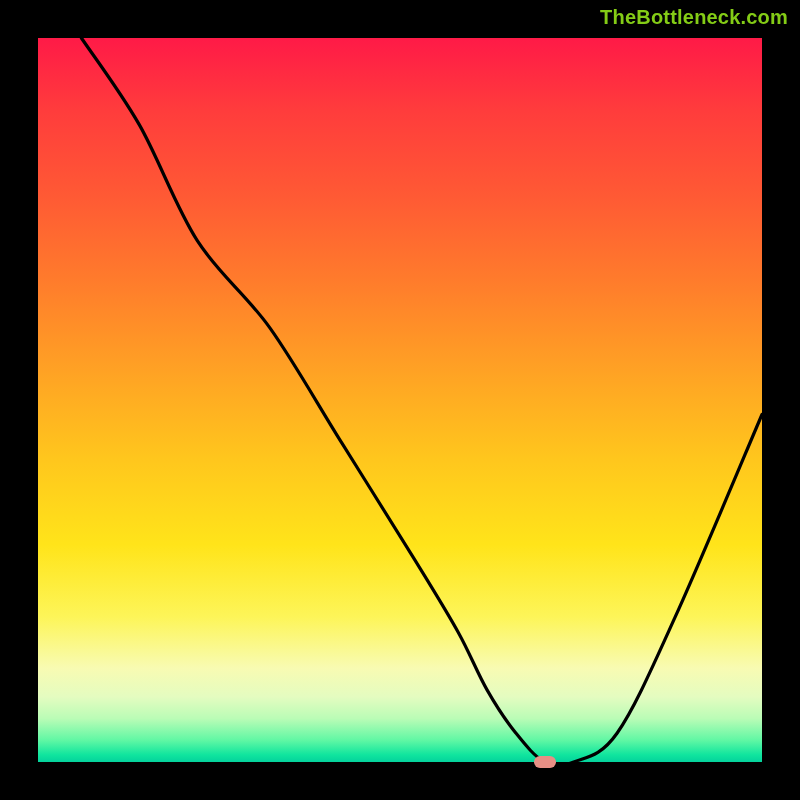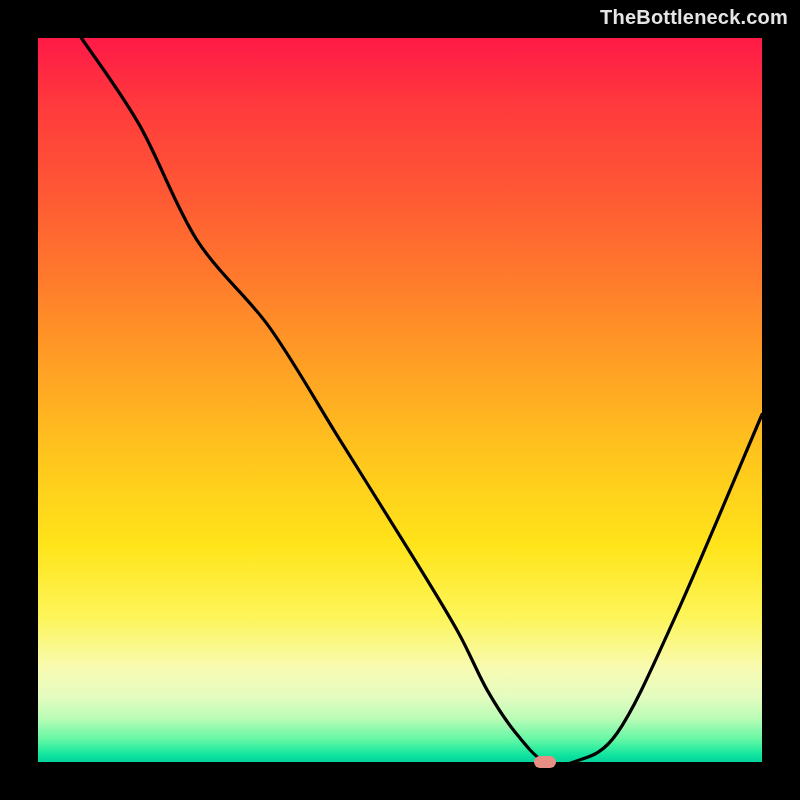--- a/index.html
+++ b/index.html
@@ -37,21 +37,21 @@
       #bafcb6 94%,
       #60f7a4 97%,
       #10e59e 99%,
       #04d29c 100%
     );
   }
   .watermark {
     position: absolute;
     top: 6px;
     right: 12px;
-    color: #e5e5e5;
+    color: #84cc16;
     font-size: 20px;
     font-weight: 600;
     letter-spacing: 0.2px;
     user-select: none;
   }
   svg.curve {
     position: absolute;
     left: 0;
     top: 0;
     width: 724px;

